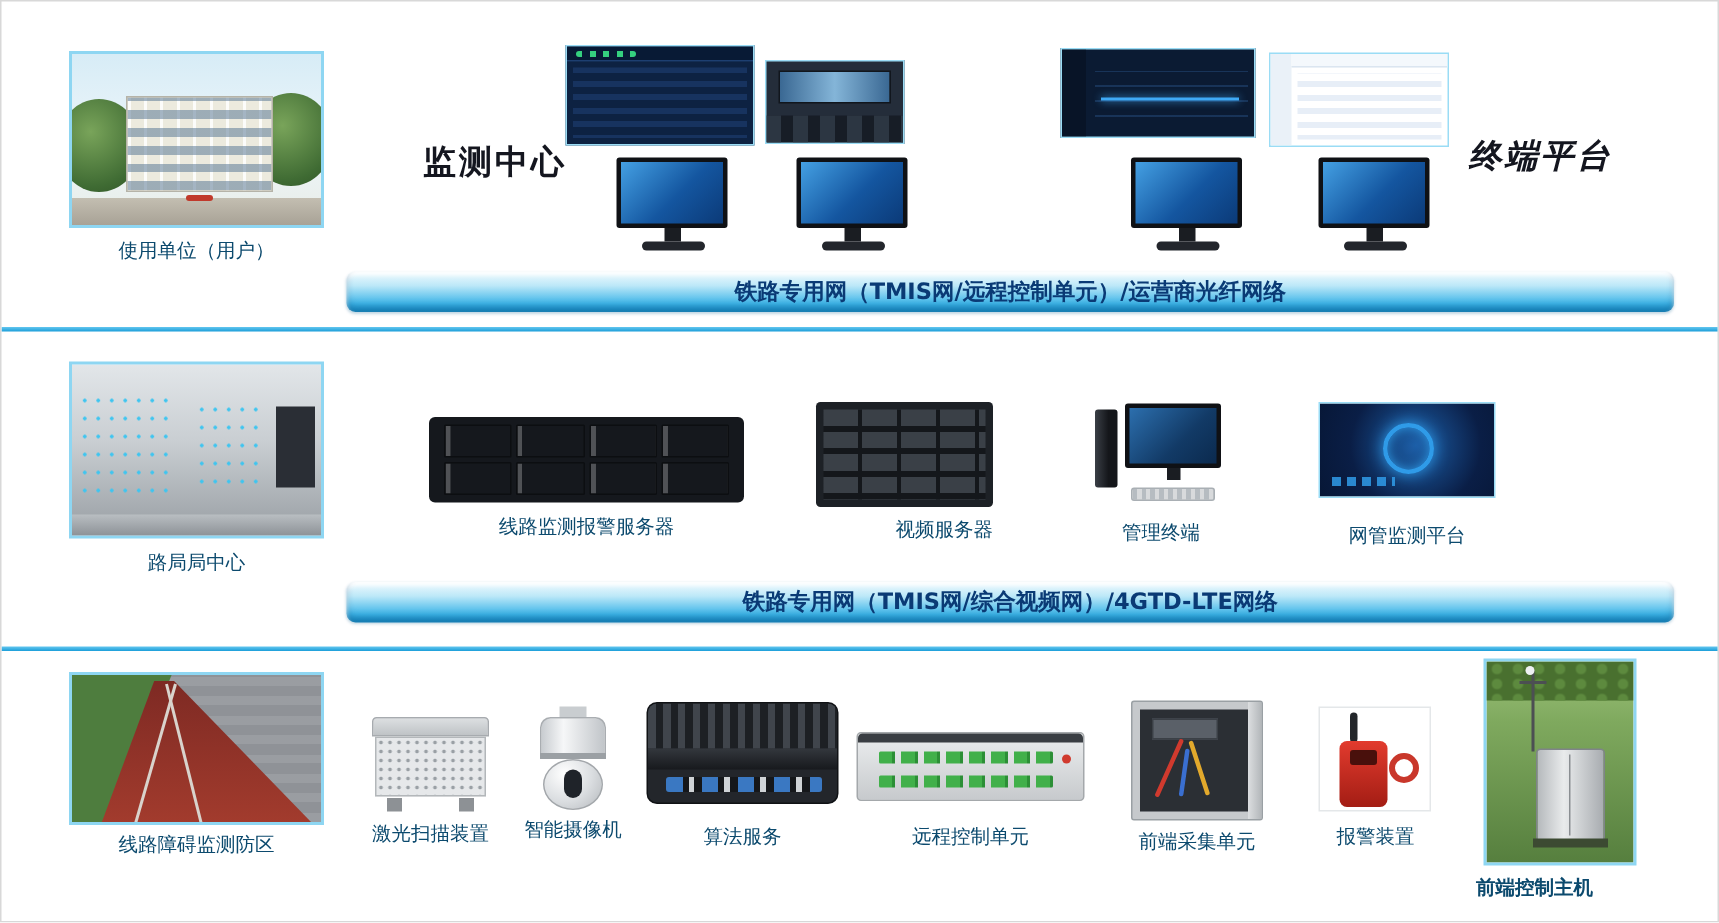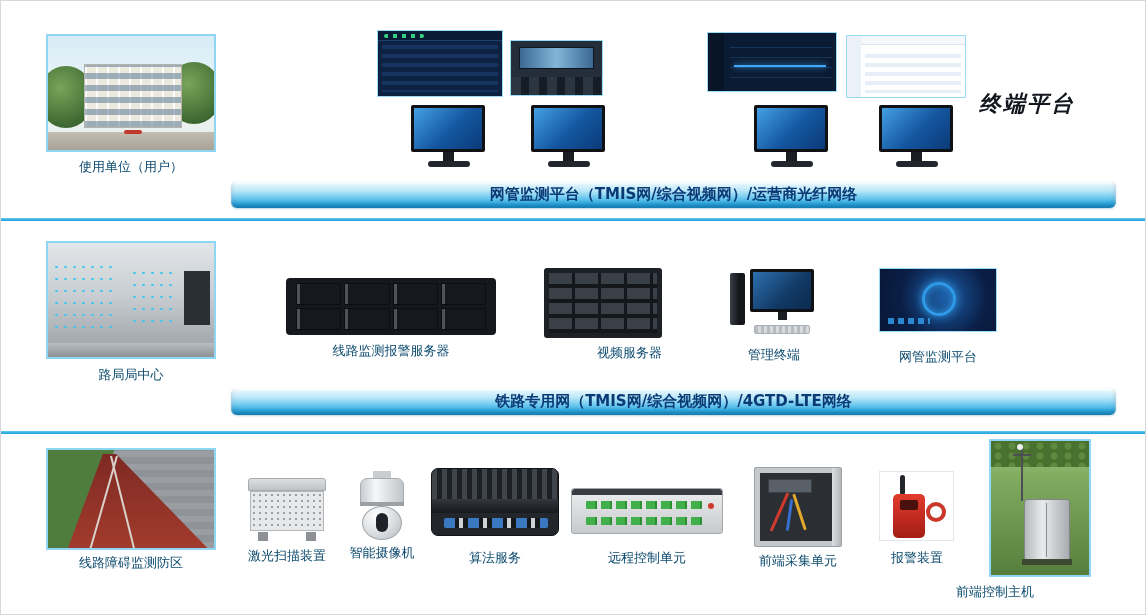--- a/index.html
+++ b/index.html
@@ -176,20 +176,21 @@
 
   <div class="photo building-art" style="left:45px;top:33px;width:170px;height:118px;">
     <div class="tree" style="left:-10px;top:30px;"></div>
     <div class="tree" style="right:-8px;top:26px;"></div>
     <div class="bld-body"></div>
     <div class="bld-ground"></div>
     <div class="bld-sign"></div>
   </div>
   <div class="caption" style="left:45px;top:157px;width:170px;">使用单位（用户）</div>
 
+  <div class="big-title" style="left:281px;top:92px;">监测中心</div>
 
   <div class="shot ui-dark" style="left:376px;top:29px;width:126px;height:67px;">
     <div class="ui-head"></div>
     <div class="ui-dots"></div>
     <div class="ui-rows"></div>
   </div>
   <div class="shot room-shot" style="left:509px;top:39px;width:93px;height:56px;">
     <div class="room-screenwall"></div>
     <div class="room-desks"></div>
   </div>
@@ -235,21 +236,21 @@
     <div class="pc-monitor">
         <div class="pc-screen"></div>
       </div>
     <div class="pc-neck"></div>
     <div class="pc-base"></div>
   </div>
 
   <div class="big-title" style="left:978px;top:88px;font-style:italic;">终端平台</div>
 
   <div class="bus" style="top:180px;">
-    <span>网管监测平台（TMIS网/综合视频网）/运营商光纤网络</span>
+    <span>铁路专用网（TMIS网/远程控制单元）/运营商光纤网络</span>
   </div>
   <div class="sep" style="top:217px;"></div>
 
   <div class="photo serverroom-art" style="left:45px;top:240px;width:170px;height:118px;">
     <div class="rack-block" style="left:4px;top:18px;width:64px;height:76px;"></div>
     <div class="rack-block" style="left:82px;top:24px;width:48px;height:64px;"></div>
     <div class="rack-dark" style="right:4px;top:28px;width:26px;height:54px;"></div>
     <div class="room-floor"></div>
   </div>
   <div class="caption" style="left:45px;top:365px;width:170px;">路局局中心</div>
@@ -355,15 +356,15 @@
 
   <div class="photo outdoor-art" style="left:988px;top:438px;width:102px;height:138px;">
     <div class="out-trees"></div>
     <div class="out-pole"></div>
     <div class="out-cross"></div>
     <div class="out-ball"></div>
     <div class="out-cab"></div>
     <div class="out-cabline"></div>
     <div class="out-base"></div>
   </div>
-  <div class="caption" style="left:940px;top:582px;width:108px;">前端控制主机</div>
+  <div class="caption" style="left:968px;top:582px;width:108px;font-weight:bold;">前端控制主机</div>
 
 </div>
 
 </body></html>

